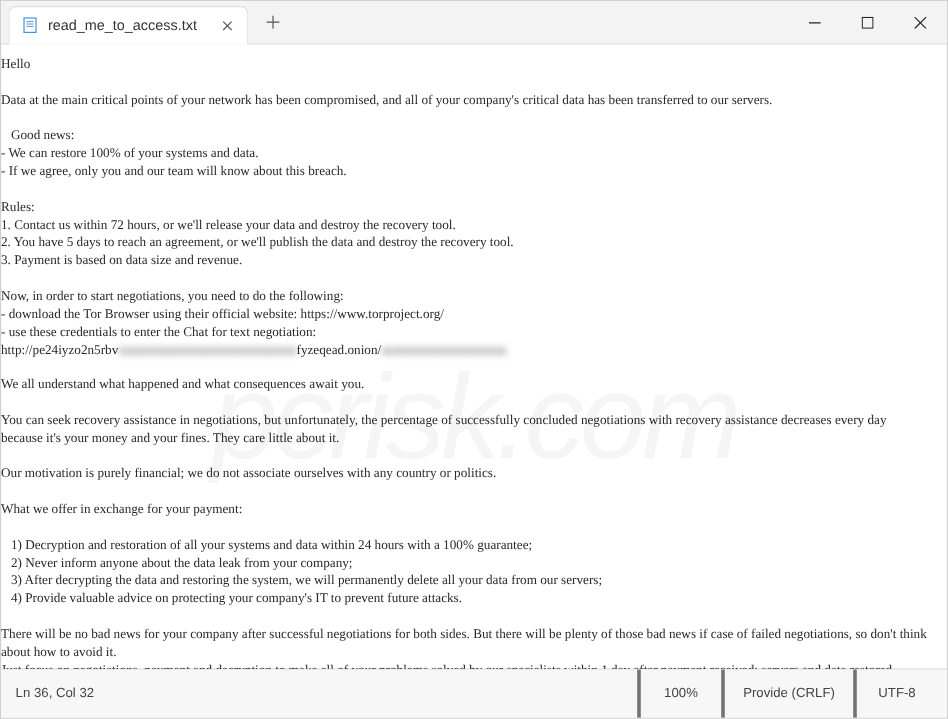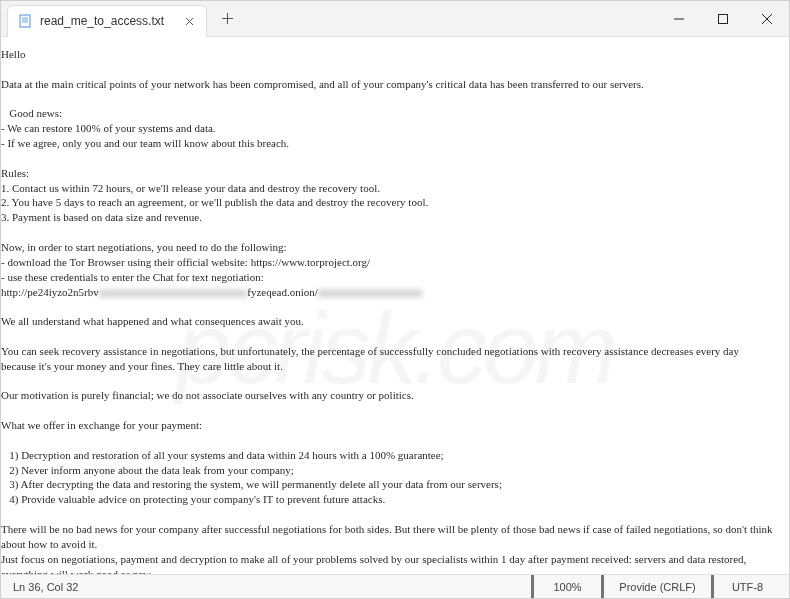--- a/index.html
+++ b/index.html
@@ -107,21 +107,21 @@
       overflow: auto;
       padding: 10px 0;
       font-family: Liberation Serif, serif;
       font-size: 11px;
       line-height: 1.35;
       color: #2a2a2a;
       white-space: pre-wrap;
       position: relative;
     }
     .statusbar {
-      height: 24px;
+      height: 41px;
       border-top: 1px solid #e0e0e0;
       display: flex;
       align-items: center;
       background: #f7f7f7;
       font-size: 11px;
       color: #444;
       padding: 0 8px;
     }
     .status-cell {
       padding: 0 12px;

